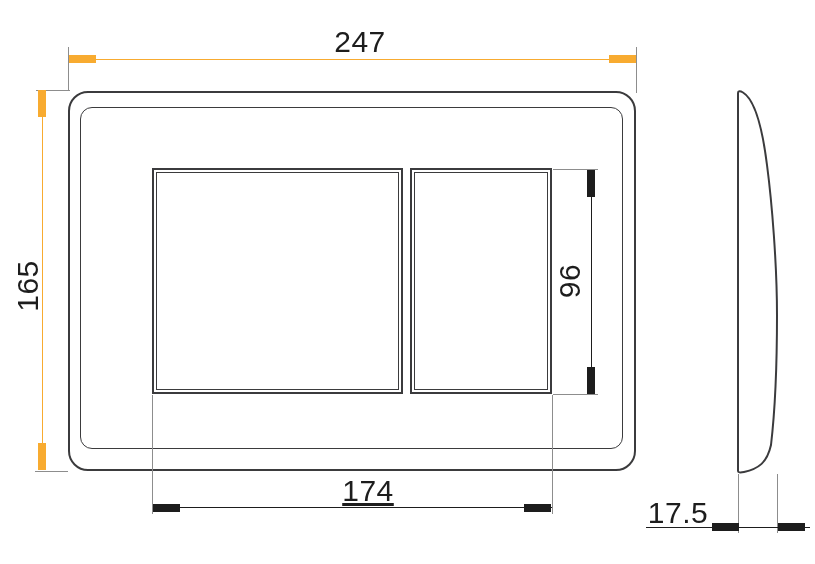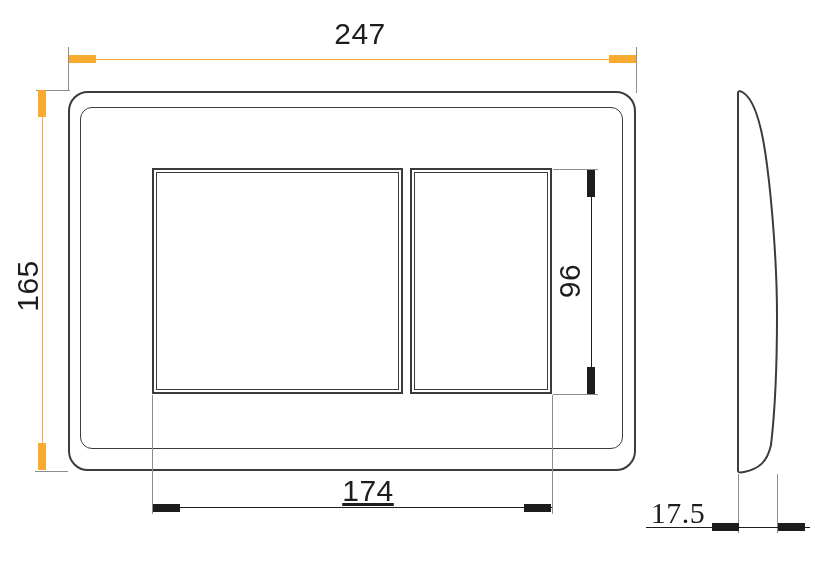--- a/index.html
+++ b/index.html
@@ -72,21 +72,21 @@
          C 39 378, 30 384, 16 387
          C 12 387.8, 10 387.5, 10 386 Z"></path>
   </svg>
 
   <div>
     <div class="abs ext-v" style="left:68px;top:47px;height:44px;"></div>
     <div class="abs ext-v" style="left:636px;top:47px;height:46px;"></div>
     <div class="abs dl-h accent" style="left:69px;top:58.5px;width:567px;"></div>
     <div class="abs arr left ac" style="left:69px;top:55px;"></div>
     <div class="abs arr right ac" style="left:609px;top:55px;"></div>
-    <div class="abs dim-text" style="left:310px;top:19px;width:100px;">247</div>
+    <div class="abs dim-text" style="left:310px;top:27px;width:100px;">247</div>
   </div>
 
   <div>
     <div class="abs ext-h" style="left:36px;top:89.5px;width:34px;"></div>
     <div class="abs ext-h" style="left:35px;top:470.5px;width:33px;"></div>
     <div class="abs dl-v accent" style="left:41.5px;top:90px;height:380px;"></div>
     <div class="abs arr up ac" style="left:37.5px;top:90px;"></div>
     <div class="abs arr down ac" style="left:37.5px;top:443px;"></div>
     <div class="abs dim-text rot" style="left:-22px;top:271px;width:100px;">165</div>
   </div>
@@ -108,16 +108,16 @@
     <div class="abs arr right bk" style="left:524px;top:503.5px;"></div>
     <div class="abs dim-text" style="left:318px;top:476px;width:100px;text-decoration:underline;">174</div>
   </div>
 
   <div>
     <div class="abs ext-v" style="left:738px;top:474px;height:59px;"></div>
     <div class="abs ext-v" style="left:777px;top:474px;height:59px;"></div>
     <div class="abs dl-h black" style="left:646px;top:526.5px;width:164px;height:1.3px;"></div>
     <div class="abs arr right bk" style="left:712px;top:522.5px;"></div>
     <div class="abs arr left bk" style="left:778px;top:522.5px;"></div>
-    <div class="abs dim-text" style="left:628px;top:498px;width:100px;font-family:Liberation Serif, serif;">17.5</div>
+    <div class="abs dim-text" style="left:628px;top:498px;width:100px;">17.5</div>
   </div>
 
 </div>
 
 </body></html>

